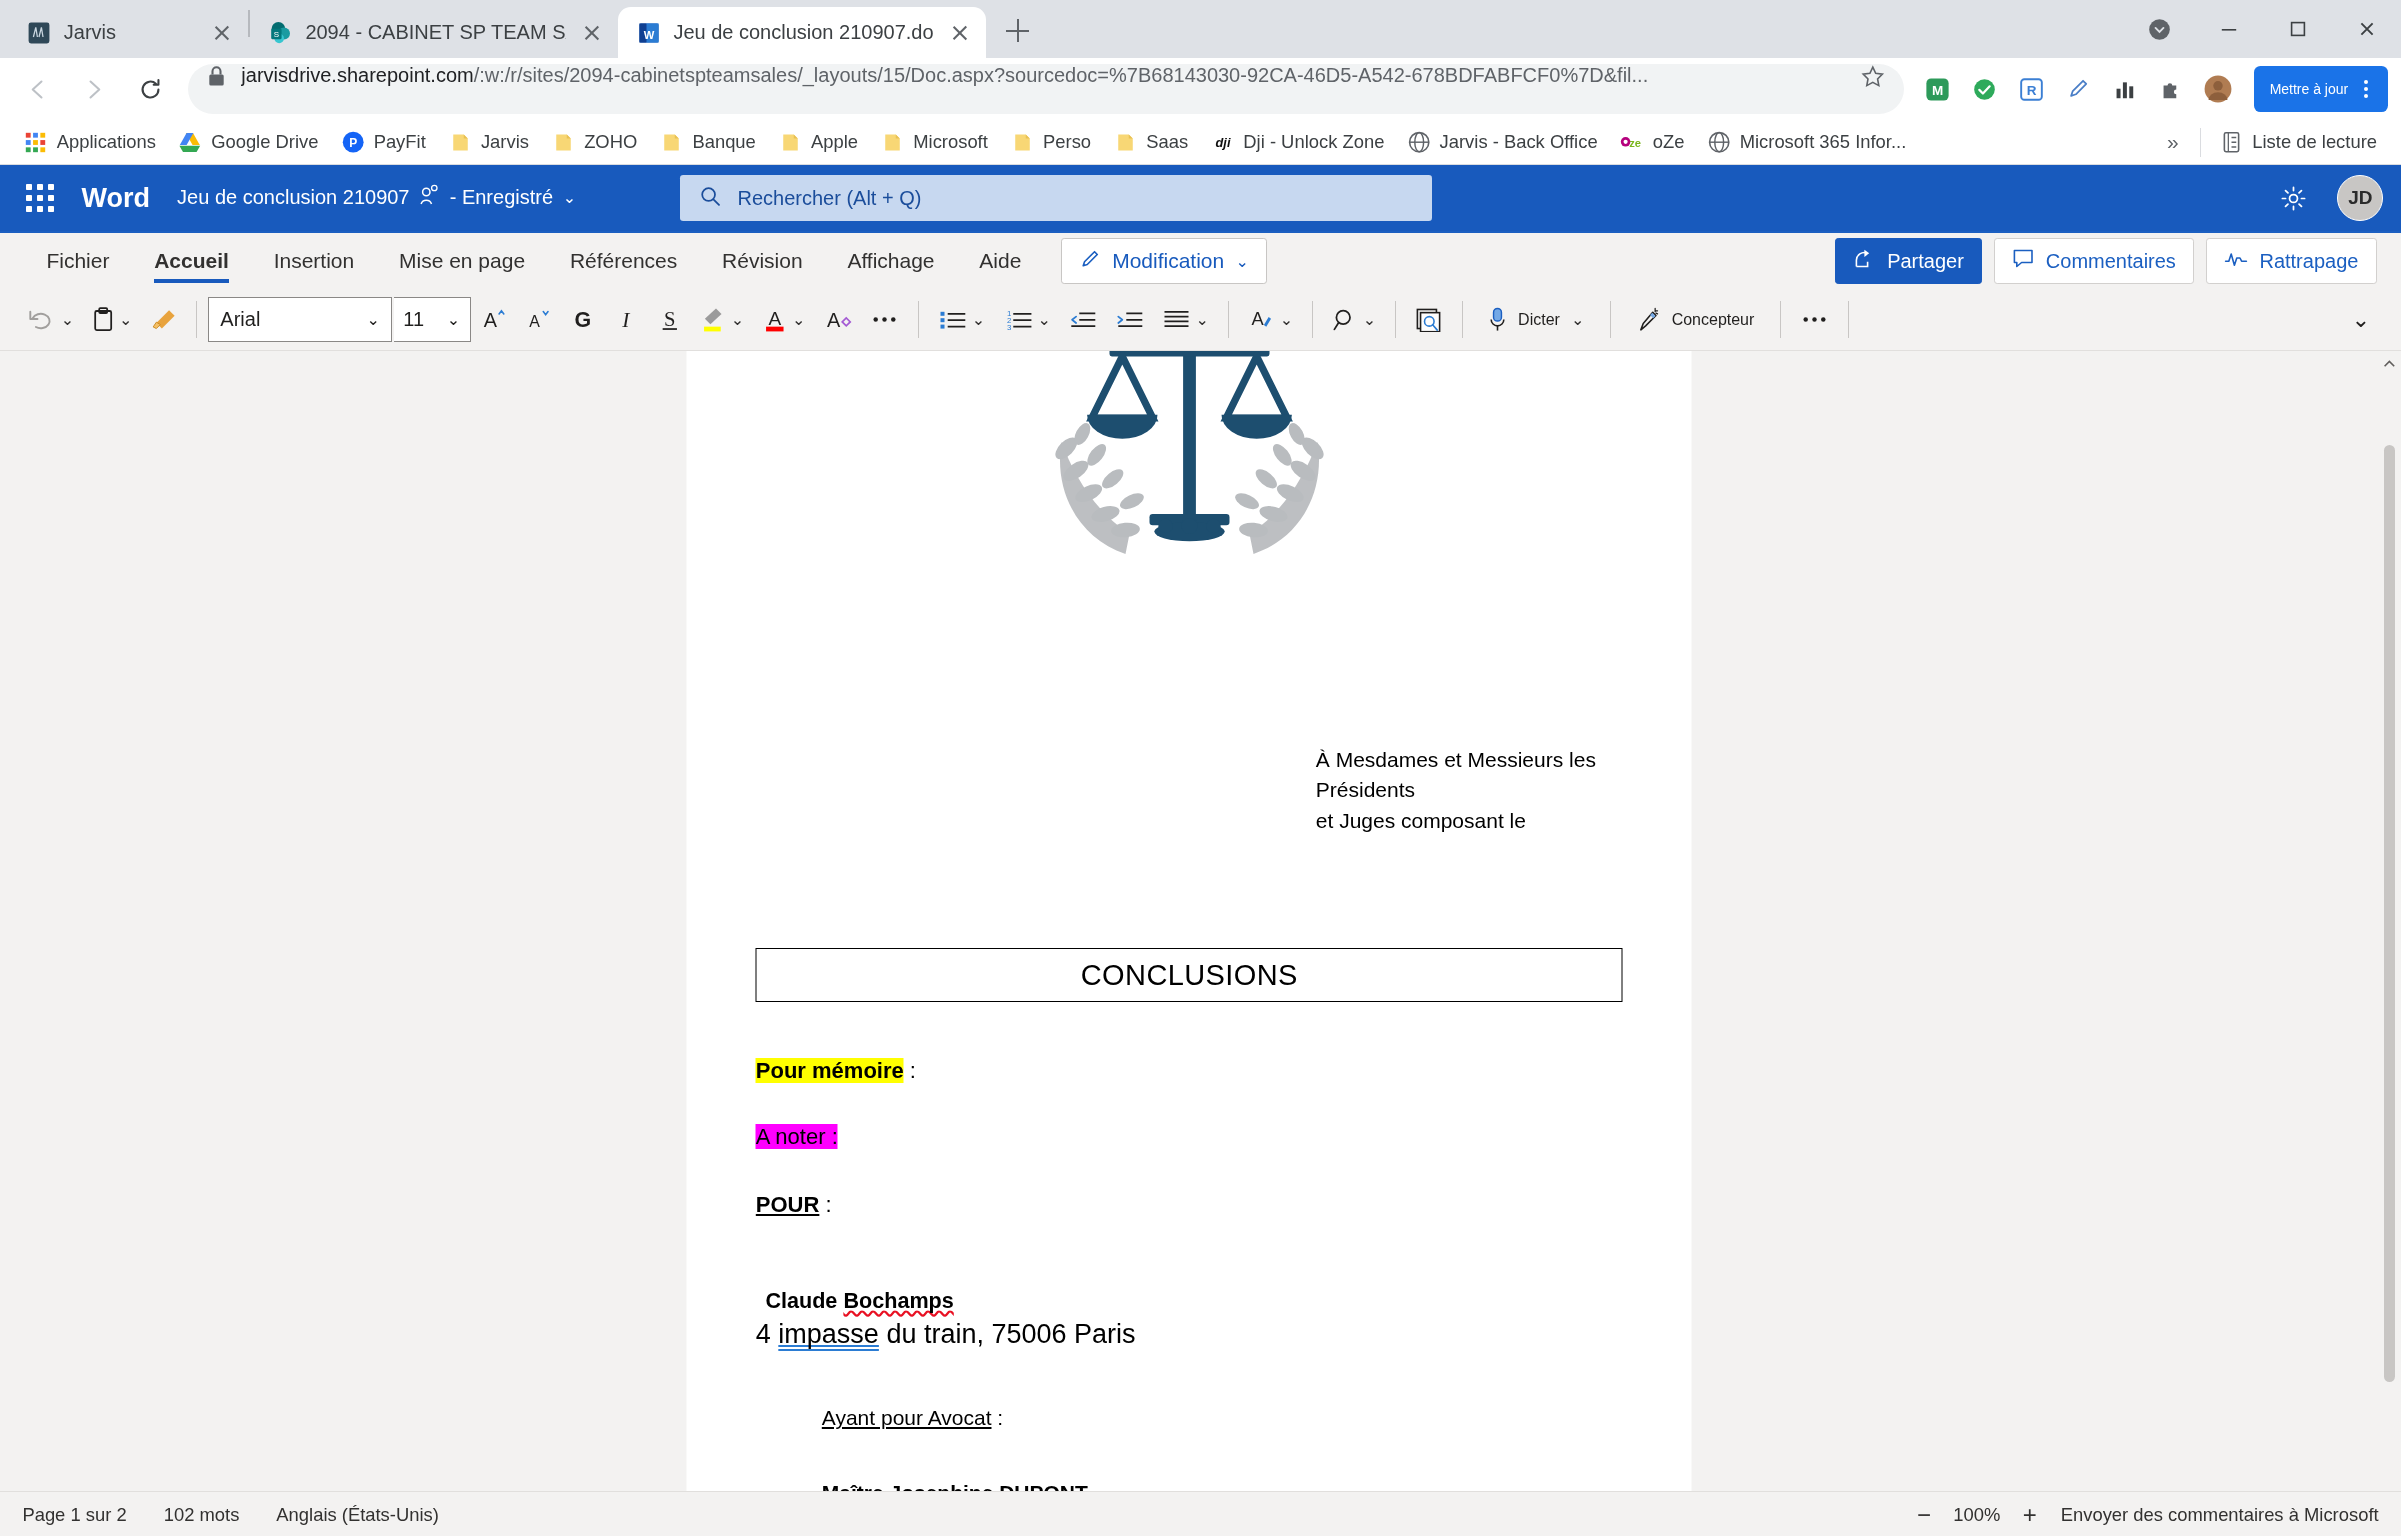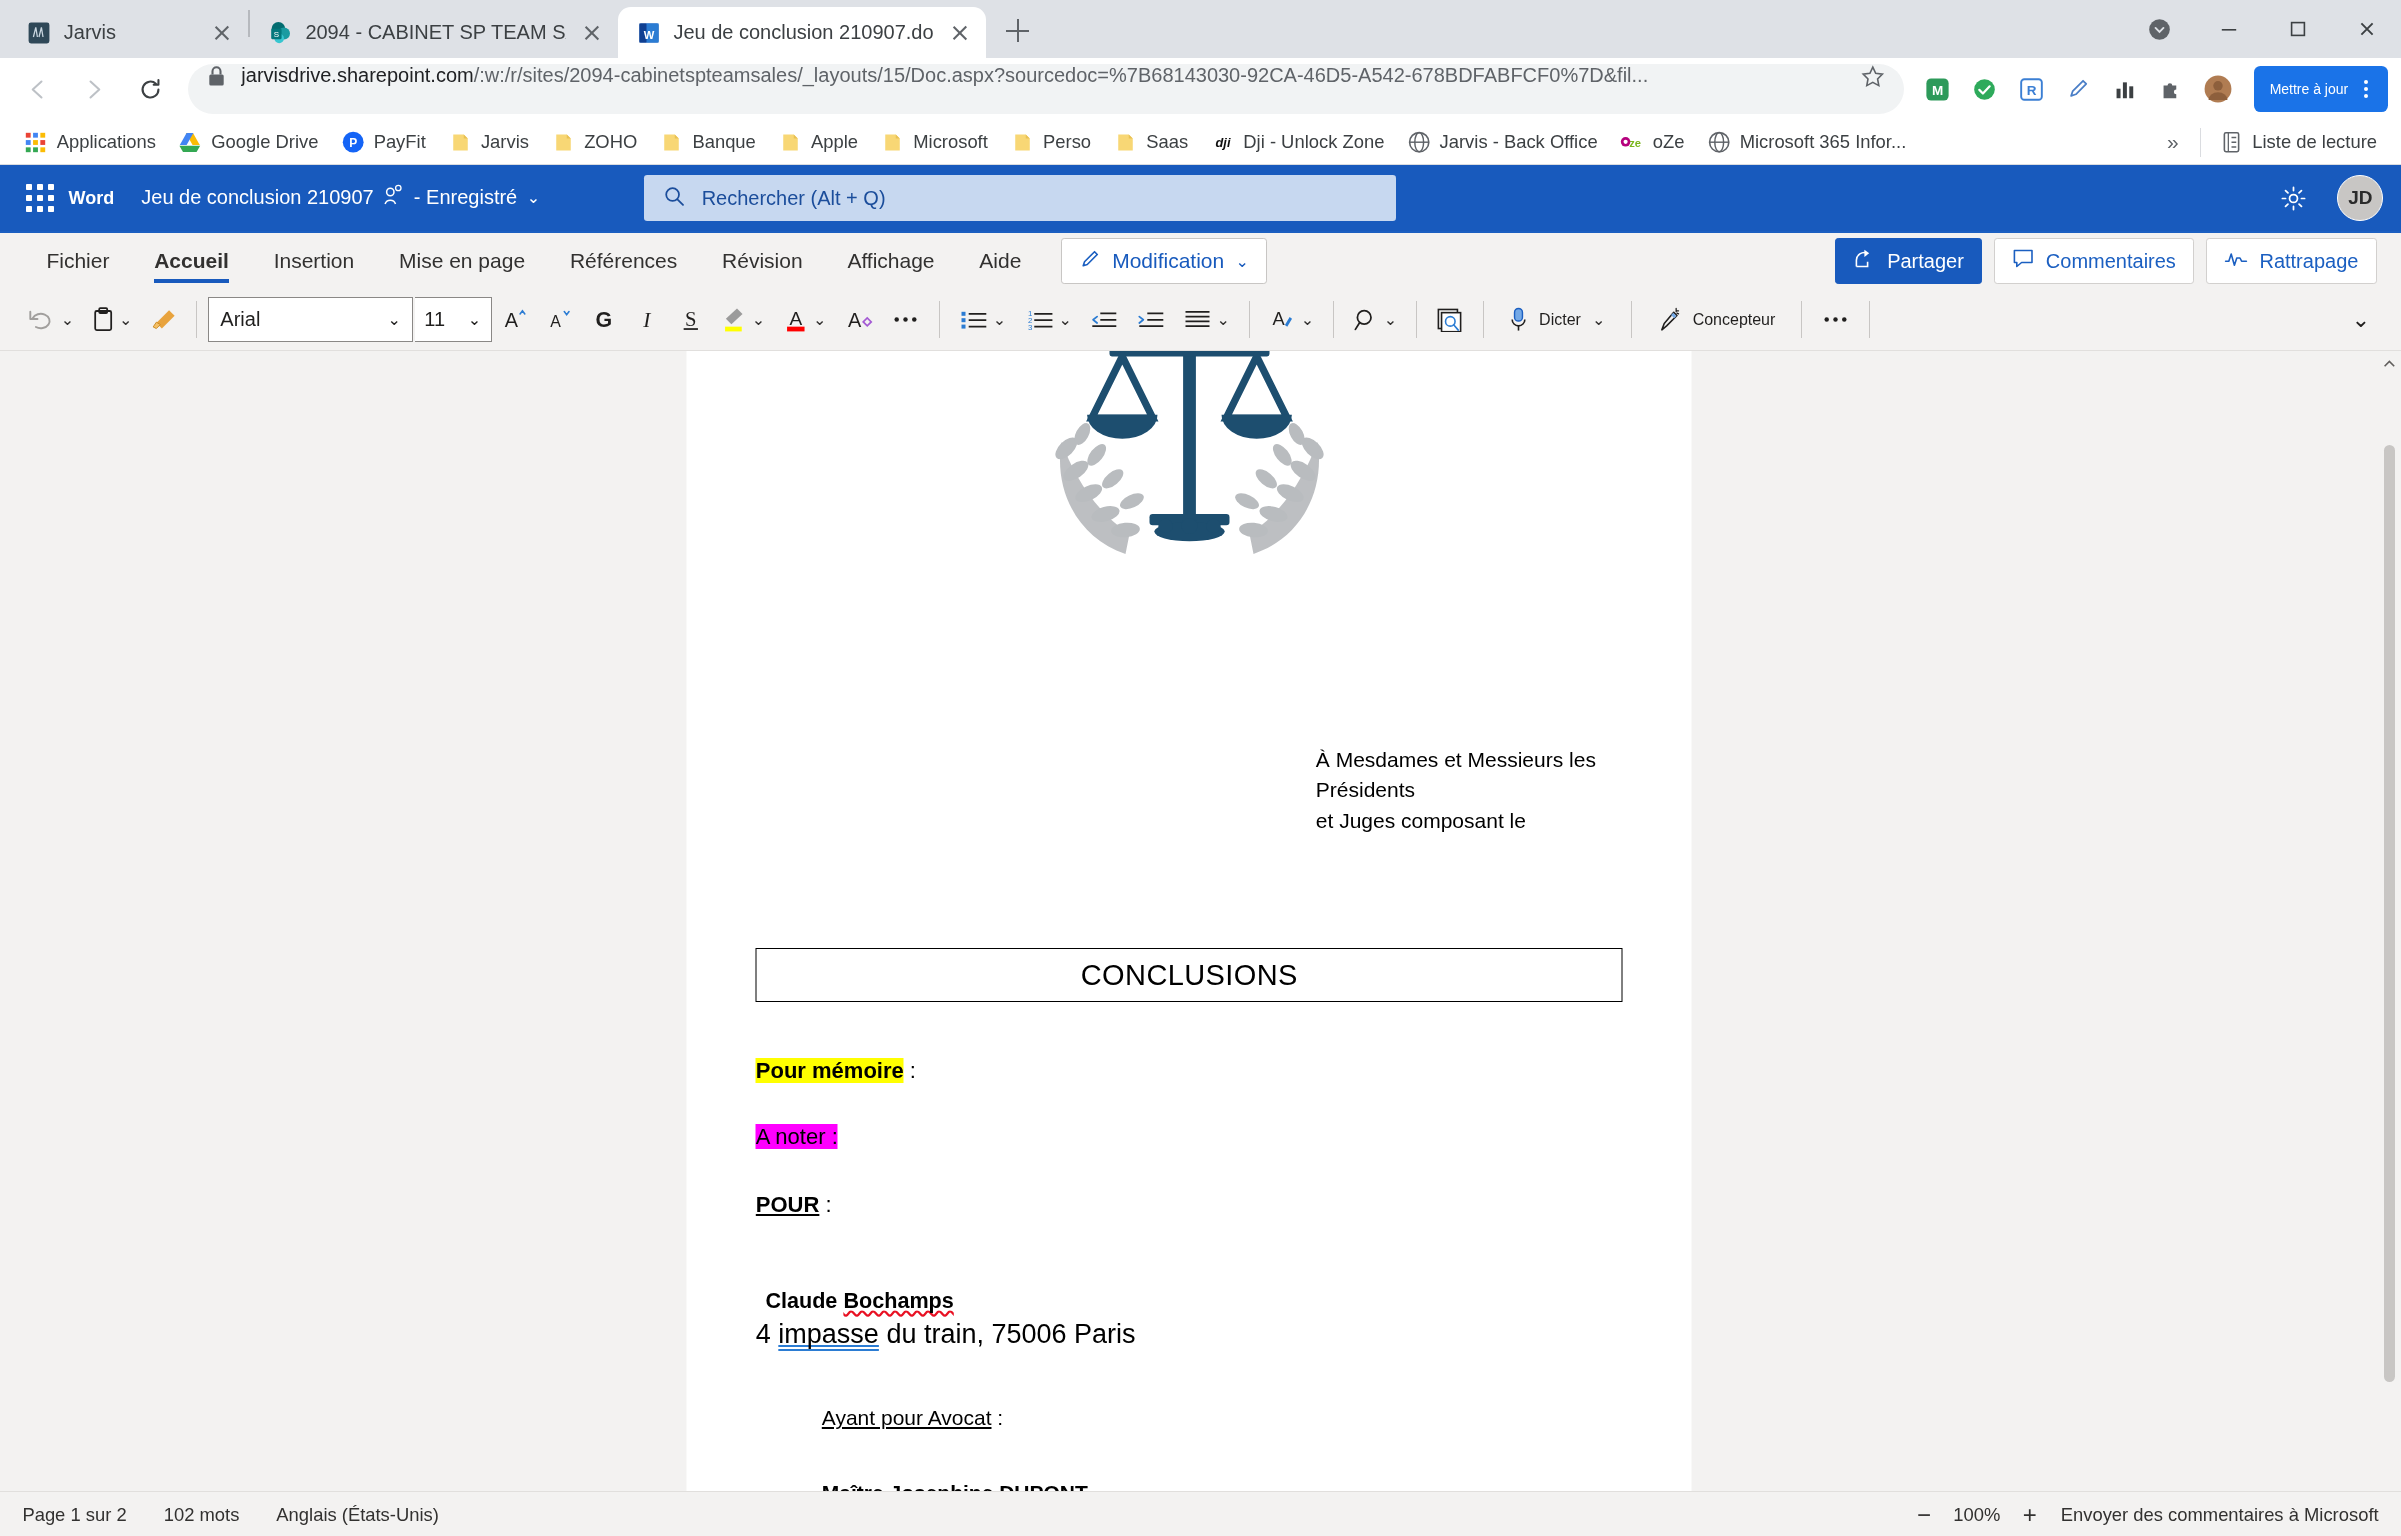--- a/index.html
+++ b/index.html
@@ -91,21 +91,21 @@
   
   .wordapp { flex: 1 1 auto; display: flex; flex-direction: column; background: #fff; min-height: 0; }
 
   .word-header {
     height: 66px; background: #185abd; display: flex; align-items: center;
     padding: 0 17.6px; gap: 0; flex: 0 0 66px; color: #fff;
   }
   .waffle { width: 45px; height: 45px; display: grid; grid-template-columns: repeat(3, 6.4px);
             grid-template-rows: repeat(3, 6.4px); gap: 4.8px; align-content: center; justify-content: center; }
   .waffle i { width: 6.4px; height: 6.4px; background: #fff; border-radius: 0.8px; display: block; }
-  .word-brand { font-size: 18px; font-weight: bold; margin-left: 6px; }
+  .word-brand { font-size: 27px; font-weight: bold; margin-left: 19px; }
   .doc-title-wrap { display: flex; align-items: center; gap: 9.6px; margin-left: 27px; font-size: 20px; }
   .doc-title { white-space: nowrap; }
   .saved-state { white-space: nowrap; }
   .chev-d { font-size: 16px; }
   .word-search {
     width: 752px; height: 46px; background: #c7d8f0; border-radius: 3.2px;
     display: flex; align-items: center; gap: 16px; padding: 0 19px; margin-left: 104px;
   }
   .word-search-ph { font-size: 20px; color: #1b4d9b; }
   .hdr-right { margin-left: auto; display: flex; align-items: flex-end; gap: 21px; }
@@ -142,21 +142,21 @@
   
   .format-bar {
     height: 62px; background: #f3f2f1; display: flex; align-items: center; padding: 0 19px; gap: 1.6px;
     flex: 0 0 62px; border-bottom: 0.8px solid #e1dfdd;
   }
   .tb { height: 48px; min-width: 42px; display: flex; align-items: center; justify-content: center;
         gap: 4.8px; padding: 0 8px; border-radius: 3.2px; }
   .tb-chev { font-size: 16px; color: #323130; }
   .tb-sep { width: 0.8px; height: 37px; background: #c8c6c4; margin: 0 9.6px; }
   .font-select {
-    width: 205px; height: 45px; background: #fff; border: 0.8px solid #8a8886;
+    width: 184px; height: 45px; background: #fff; border: 0.8px solid #8a8886;
     display: flex; align-items: center; padding: 0 11.2px; font-size: 20px; color: #201f1e;
   }
   .size-select {
     width: 77px; height: 45px; background: #fff; border: 0.8px solid #8a8886; border-left: none;
     display: flex; align-items: center; padding: 0 9.6px; font-size: 20px; color: #201f1e;
   }
   .sel-chev { margin-left: auto; font-size: 16px; }
   .tb-label { font-size: 16px; color: #201f1e; white-space: nowrap; }
   .tb-wide { padding: 0 14.4px; gap: 11.2px; }
   .fb-right { margin-left: auto; display: flex; align-items: center; }

